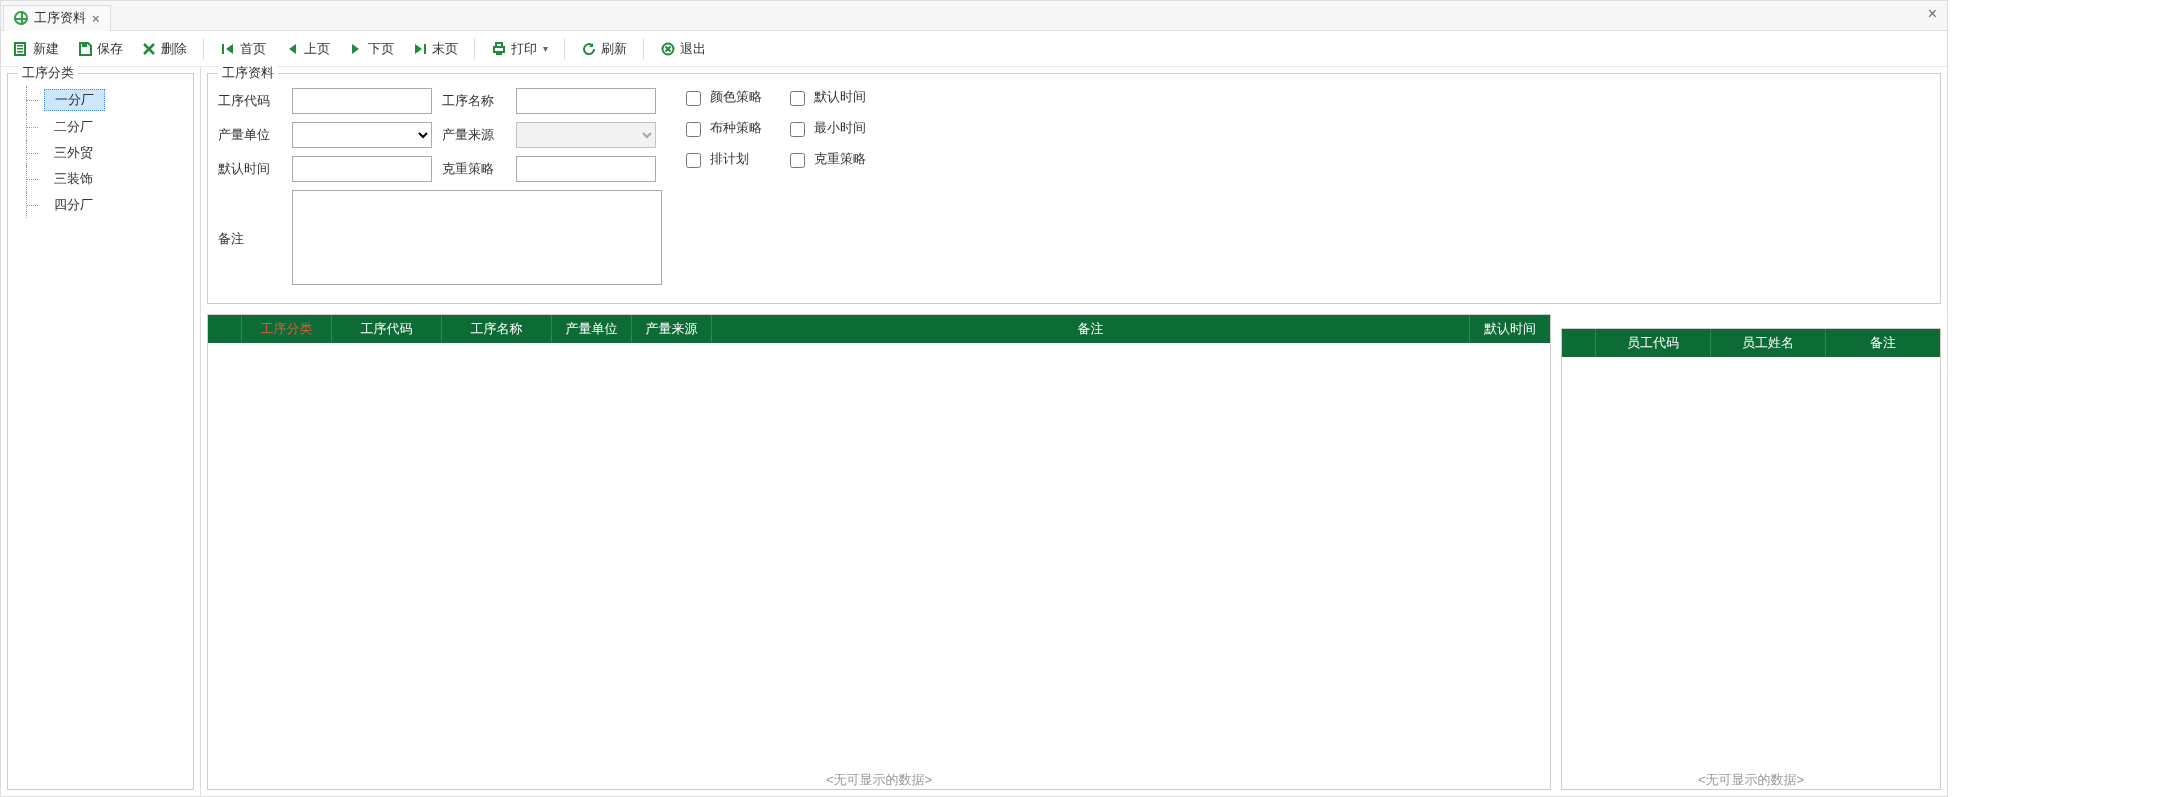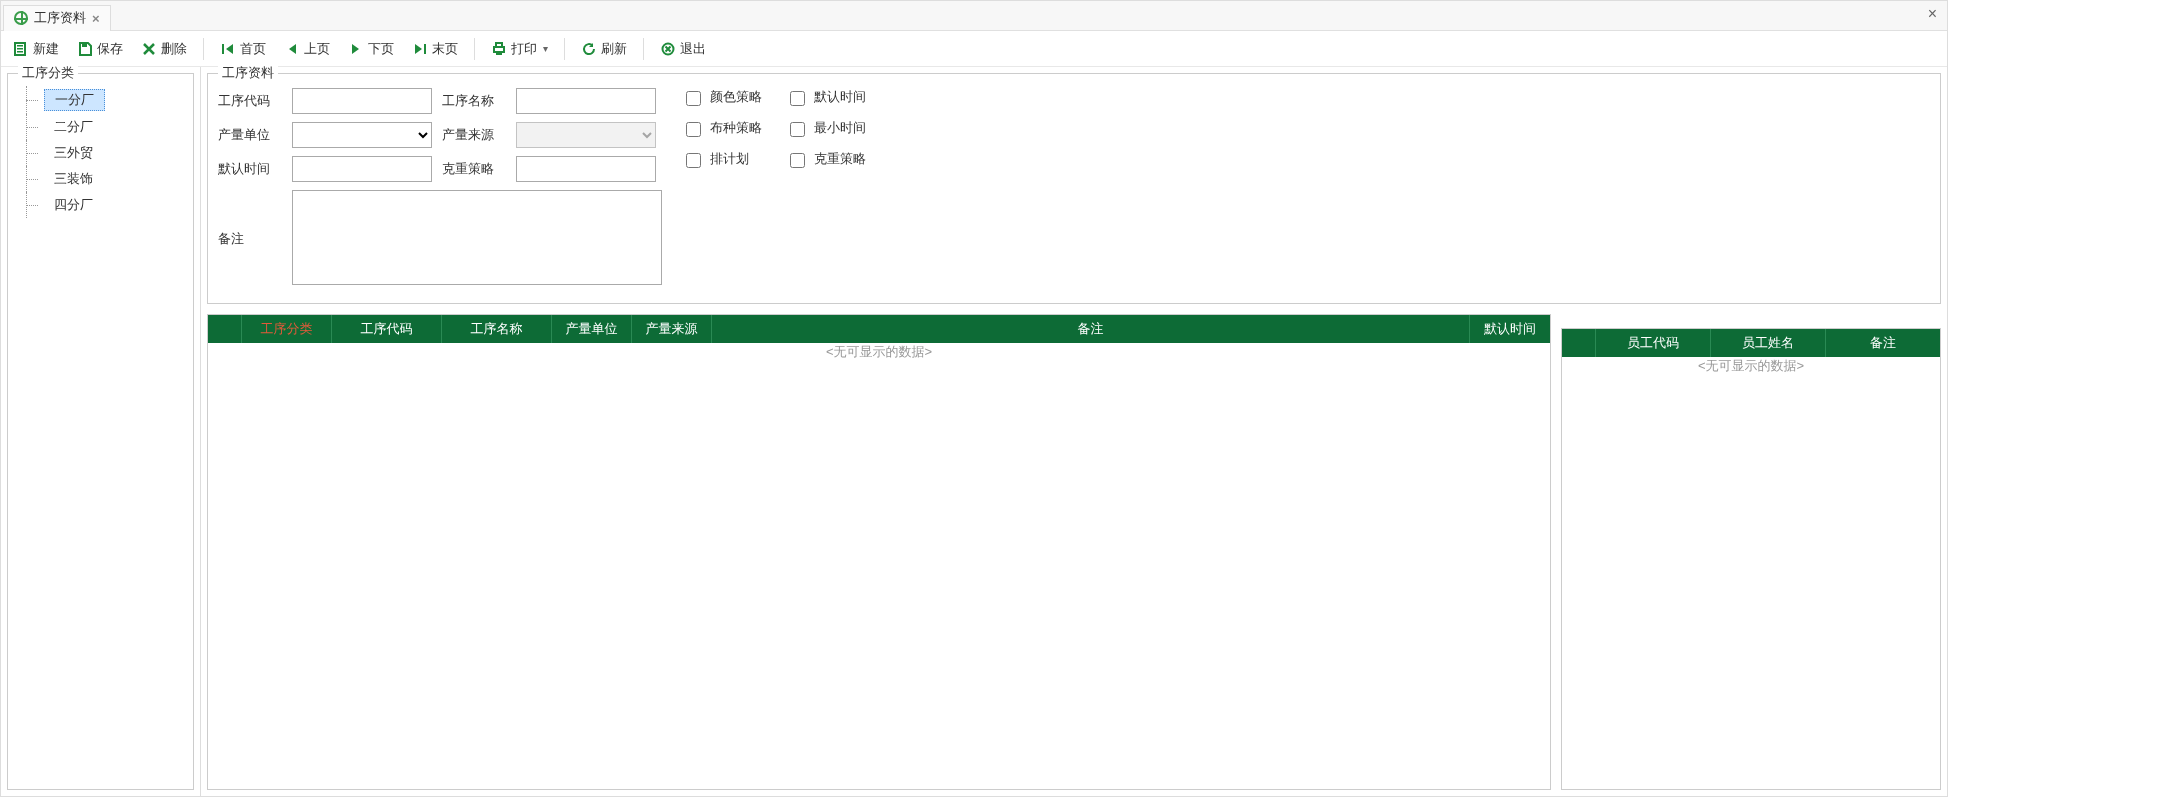--- a/index.html
+++ b/index.html
@@ -250,21 +250,21 @@
     overflow: hidden;
   }
   .th.sel {
     width: 34px;
     background: #0d6b36;
   }
   .th.red { color: #e05a3a; }
   .tbody {
     flex: 1;
     display: flex;
-    align-items: flex-start;
+    align-items: flex-end;
     justify-content: center;
     background: #fff;
     color: #888;
   }
   .nodata { color: #999; }
   svg { display:block; }
 </style>
 </head>
 <body>
 

